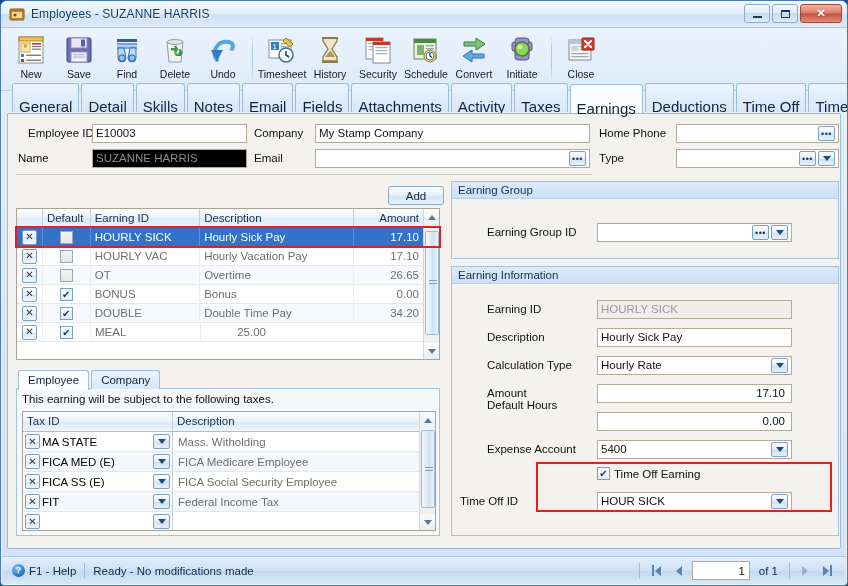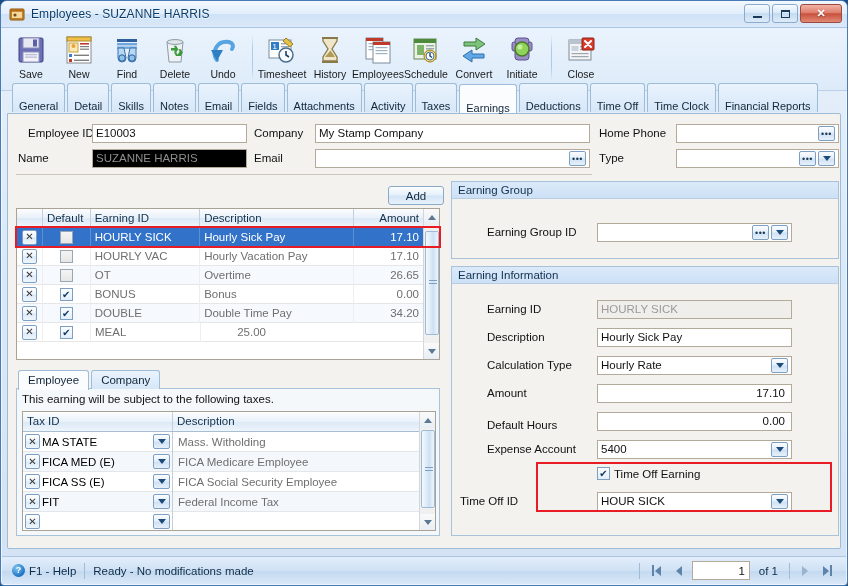--- a/index.html
+++ b/index.html
@@ -87,21 +87,21 @@
     height: 21px;
     display: flex; align-items: flex-end;
     padding-left: 11px;
     background: transparent;
     position: relative;
   }
   .tab {
     height: 18px; line-height: 17px;
     padding: 14px 6px;
     margin-right: 2px;
-    font-size: 11px;
+    font-size: 15px;
     border: 1px solid #9dbcd8;
     border-bottom: none;
     border-radius: 3px 3px 0 0;
     background: linear-gradient(180deg,#eaf3fd 0%,#d6e7f8 100%);
     color: #10263a;
     cursor: default;
     white-space: nowrap;
   }
   .tab.active {
     background: #fbfcfe;
@@ -321,53 +321,53 @@
           <span class="glyph-close">✕</span>
         </div>
     </div>
   </div>
 
   <div class="toolbar">
 
     <div class="tbtn">
       <span class="ic">
         <svg width="32" height="32" viewBox="0 0 32 32">
-          <rect x="4" y="4" width="24" height="24" rx="1.5" fill="#6b6fb5" stroke="#3d4084"></rect>
-          <rect x="8" y="4" width="16" height="10" fill="#e8e8f2" stroke="#8f92bc"></rect>
-          <rect x="18" y="5.5" width="4" height="7" fill="#5c60a8"></rect>
-          <rect x="8" y="18" width="16" height="10" fill="#f2f2f8" stroke="#8f92bc"></rect>
-          <rect x="10" y="20" width="12" height="1.3" fill="#b9bcd8"></rect>
-          <rect x="10" y="22.5" width="12" height="1.3" fill="#b9bcd8"></rect>
-        </svg>
-      </span>
-      <span class="lbl">Save</span>
-    </div>
-
-    <div class="tbtn">
-      <span class="ic">
-        <svg width="32" height="32" viewBox="0 0 32 32">
           <rect x="4" y="3" width="24" height="26" fill="#fff" stroke="#8b8b8b"></rect>
           <rect x="4" y="3" width="24" height="4" fill="#f0c04a" stroke="#b08a22"></rect>
           <rect x="6" y="9" width="9" height="9" fill="#fde9b5" stroke="#c9a13d"></rect>
           <circle cx="10.5" cy="12" r="2" fill="#e8a33d"></circle>
           <rect x="17" y="9" width="9" height="1.6" fill="#c03a2b"></rect>
           <rect x="17" y="12" width="9" height="1.2" fill="#7d7d7d"></rect>
           <rect x="17" y="14.6" width="9" height="1.2" fill="#7d7d7d"></rect>
           <rect x="6" y="20" width="3" height="3" fill="#3a7bd5"></rect>
           <rect x="11" y="20.6" width="15" height="1.4" fill="#7d7d7d"></rect>
           <rect x="6" y="25" width="3" height="3" fill="#c03a2b"></rect>
           <rect x="11" y="25.6" width="15" height="1.4" fill="#7d7d7d"></rect>
         </svg>
       </span>
       <span class="lbl">New</span>
     </div>
 
     <div class="tbtn">
       <span class="ic">
         <svg width="32" height="32" viewBox="0 0 32 32">
+          <rect x="4" y="4" width="24" height="24" rx="1.5" fill="#6b6fb5" stroke="#3d4084"></rect>
+          <rect x="8" y="4" width="16" height="10" fill="#e8e8f2" stroke="#8f92bc"></rect>
+          <rect x="18" y="5.5" width="4" height="7" fill="#5c60a8"></rect>
+          <rect x="8" y="18" width="16" height="10" fill="#f2f2f8" stroke="#8f92bc"></rect>
+          <rect x="10" y="20" width="12" height="1.3" fill="#b9bcd8"></rect>
+          <rect x="10" y="22.5" width="12" height="1.3" fill="#b9bcd8"></rect>
+        </svg>
+      </span>
+      <span class="lbl">Save</span>
+    </div>
+
+    <div class="tbtn">
+      <span class="ic">
+        <svg width="32" height="32" viewBox="0 0 32 32">
           <rect x="6" y="5" width="20" height="3" fill="#2e5f9e"></rect>
           <rect x="6" y="9" width="20" height="2.4" fill="#6ea6dd"></rect>
           <rect x="6" y="12.5" width="20" height="2.4" fill="#6ea6dd"></rect>
           <path d="M7 14 L13 14 L15 24 A4 4 0 0 1 7 24 Z" fill="#b9d9f3" stroke="#3b72b0"></path>
           <path d="M25 14 L19 14 L17 24 A4 4 0 0 0 25 24 Z" fill="#b9d9f3" stroke="#3b72b0"></path>
           <circle cx="11" cy="24" r="3.2" fill="#8fc3e8" stroke="#2e5f9e"></circle>
           <circle cx="21" cy="24" r="3.2" fill="#8fc3e8" stroke="#2e5f9e"></circle>
         </svg>
       </span>
       <span class="lbl">Find</span>
@@ -433,21 +433,21 @@
           <rect x="6.5" y="9" width="12" height="1.2" fill="#9fb2c4"></rect>
           <rect x="6.5" y="12" width="12" height="1.2" fill="#9fb2c4"></rect>
           <rect x="6.5" y="15" width="12" height="1.2" fill="#9fb2c4"></rect>
           <rect x="11" y="8" width="17" height="21" fill="#fff" stroke="#7d8b99"></rect>
           <rect x="11" y="8" width="17" height="3" fill="#c03a2b"></rect>
           <rect x="13.5" y="13" width="12" height="1.2" fill="#9fb2c4"></rect>
           <rect x="13.5" y="16" width="12" height="1.2" fill="#9fb2c4"></rect>
           <rect x="13.5" y="19" width="12" height="1.2" fill="#9fb2c4"></rect>
         </svg>
       </span>
-      <span class="lbl">Employees</span>
+      <span class="lbl">Security</span>
     </div>
 
     <div class="tbtn">
       <span class="ic">
         <svg width="32" height="32" viewBox="0 0 32 32">
           <rect x="4" y="5" width="22" height="20" fill="#e9f2e3" stroke="#6a8556"></rect>
           <rect x="4" y="5" width="22" height="4" fill="#4e8a3c"></rect>
           <rect x="7" y="11" width="7" height="10" fill="#7fb36a"></rect>
           <rect x="16" y="11" width="8" height="1.4" fill="#9aa7b3"></rect>
           <rect x="16" y="14" width="8" height="1.4" fill="#9aa7b3"></rect>
@@ -781,21 +781,21 @@
         <span class="btn-drop">
             <i class="caret"></i>
           </span>
       </div>
 
       <span class="fld-label" style="position:absolute; left:35px; top:120px;">Amount</span>
       <div class="inp num" style="left:145px; top:117px; width:195px;">
         <span class="val">17.10</span>
       </div>
 
-      <span class="fld-label" style="position:absolute; left:35px; top:152px;text-align:center;">Default Hours</span>
+      <span class="fld-label" style="position:absolute; left:35px; top:132px;text-align:center;">Default Hours</span>
       <div class="inp num" style="left:145px; top:145px; width:195px;">
         <span class="val">0.00</span>
       </div>
 
       <span class="fld-label" style="position:absolute; left:35px; top:176px;">Expense Account</span>
       <div class="inp" style="left:145px; top:173px; width:195px;">
         <span class="val">5400</span>
         <span class="btn-drop">
             <i class="caret"></i>
           </span>

